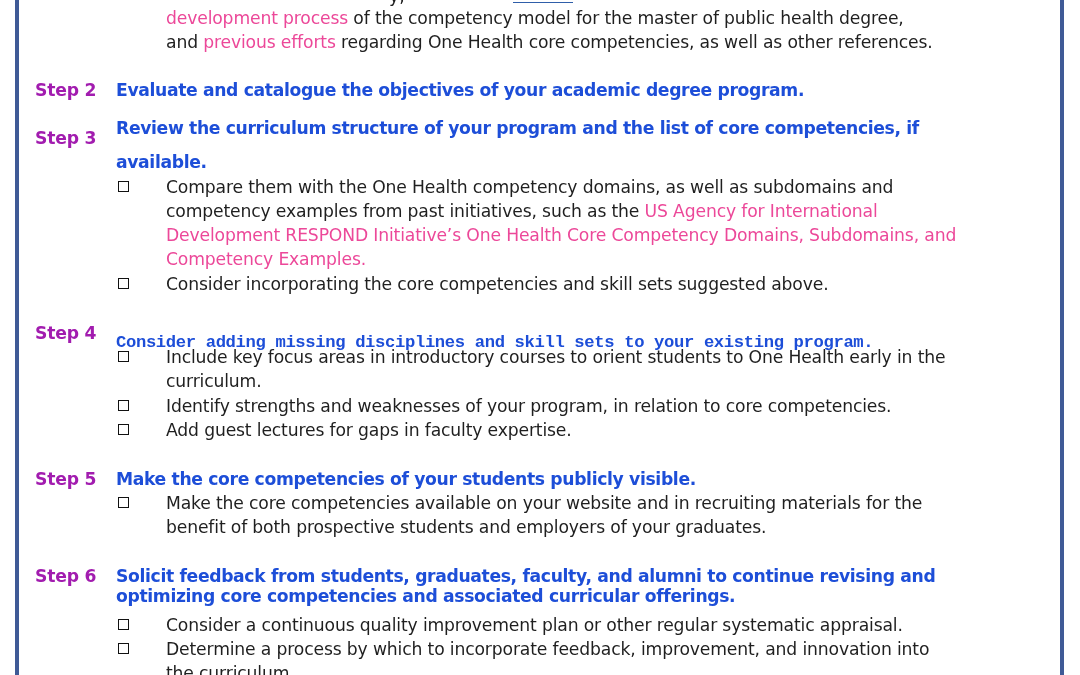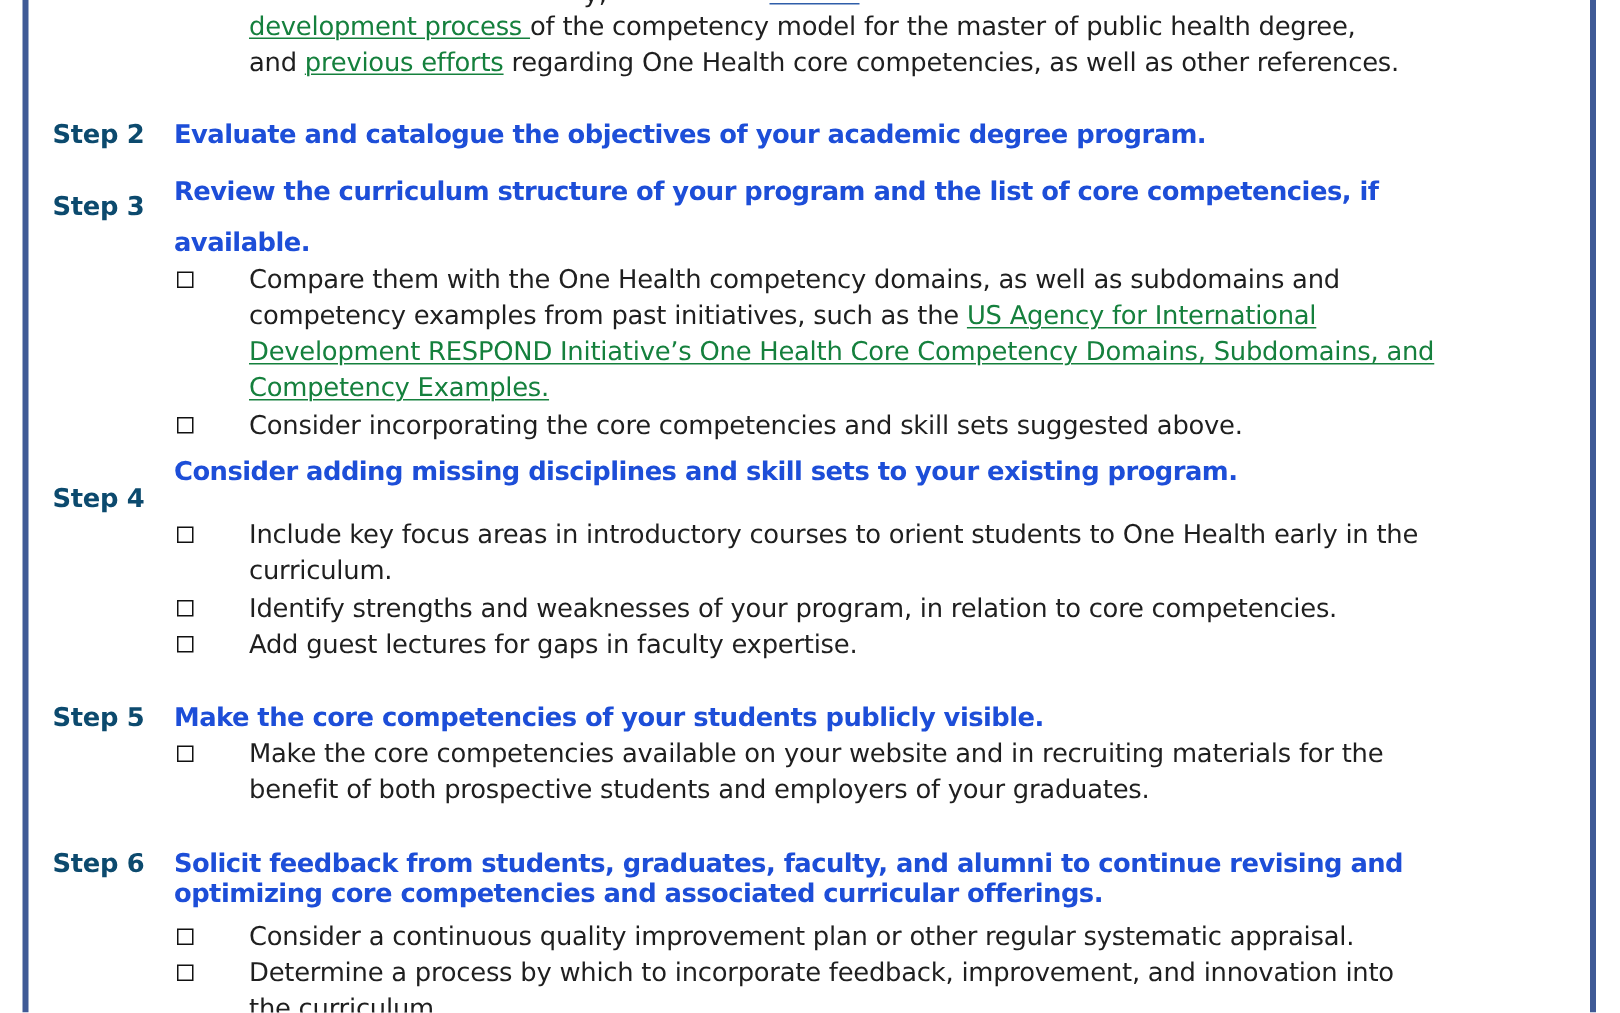--- a/index.html
+++ b/index.html
@@ -13,30 +13,30 @@
     position: absolute; top: 0; height: 675px; width: 4px; background: #3f5a96;
   }
   .frame-left { left: 15px; }
   .frame-right { left: 1060px; }
   .line {
     position: absolute; white-space: nowrap;
     font-size: 17.2px; line-height: 24px; letter-spacing: -0.15px;
   }
   .step-label {
     position: absolute; left: 35px; white-space: nowrap;
-    font-size: 17.2px; line-height: 24px; font-weight: bold; color: #0c4a6e;
+    font-size: 17.2px; line-height: 24px; font-weight: bold; color: #a21caf;
     letter-spacing: -0.2px;
   }
   .heading { left: 116px; font-weight: bold; color: #1d4ed8; letter-spacing: -0.35px; }
   .bullet-text { left: 166px; color: #1f1f1f; }
   .checkbox {
     position: absolute; left: 118px; width: 11px; height: 11px;
     border: 1.6px solid #111; box-sizing: border-box;
   }
-  a.link { color: #15803d; text-decoration: underline; text-decoration-thickness: 1px; text-underline-offset: 2px; }
+  a.link { color: #ec4899; text-decoration-thickness: 1px; text-underline-offset: 2px; }
   .top-underline { position: absolute; left: 513px; top: 2px; width: 60px; height: 1px; background: #2f5ea9; }
   .top-desc { position: absolute; left: 389px; top: -16px; font-size: 17.2px; line-height: 24px; color: #1f1f1f; white-space: nowrap; }
 </style>
 </head>
 <body>
 
 <div class="frame-left"></div>
 <div class="frame-right"></div>
 
 <span class="top-desc">y,</span>
@@ -67,21 +67,21 @@
     <span class="line bullet-text" style="top:247px;"><a class="link">Competency Examples.</a></span>
   </div>
   <div>
     <span class="checkbox" style="top:278px;"></span>
     <span class="line bullet-text" style="top:272px;">Consider incorporating the core competencies and skill sets suggested above.</span>
   </div>
 </div>
 
 <div>
   <span class="step-label" style="top:321px;">Step 4</span>
-  <span class="line heading" style="top:303px;">Consider adding missing disciplines and skill sets to your existing program.</span>
+  <span class="line heading" style="top:331px;font-family:Liberation Mono, monospace;">Consider adding missing disciplines and skill sets to your existing program.</span>
 
   <div>
     <span class="checkbox" style="top:351px;"></span>
     <span class="line bullet-text" style="top:345px;">Include key focus areas in introductory courses to orient students to One Health early in the</span>
     <span class="line bullet-text" style="top:369px;">curriculum.</span>
   </div>
   <div>
     <span class="checkbox" style="top:400px;"></span>
     <span class="line bullet-text" style="top:394px;">Identify strengths and weaknesses of your program, in relation to core competencies.</span>
   </div>

